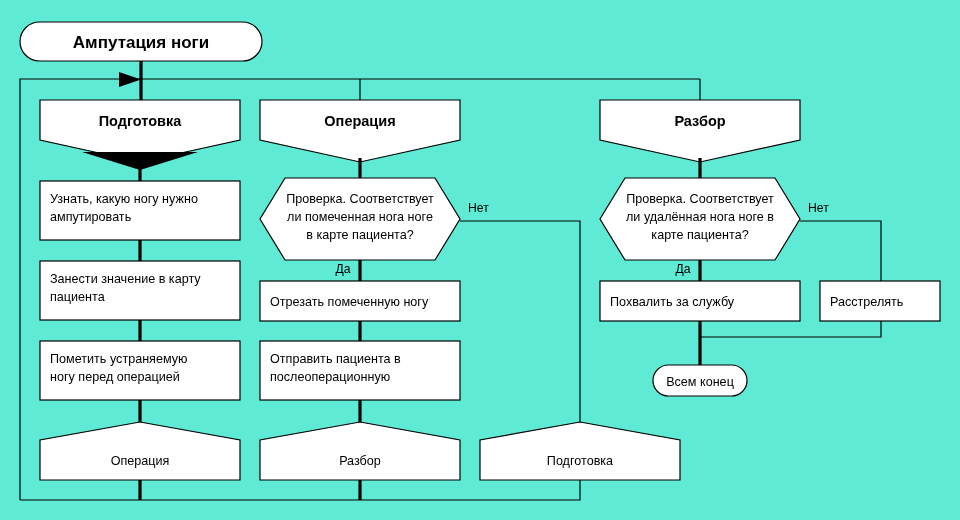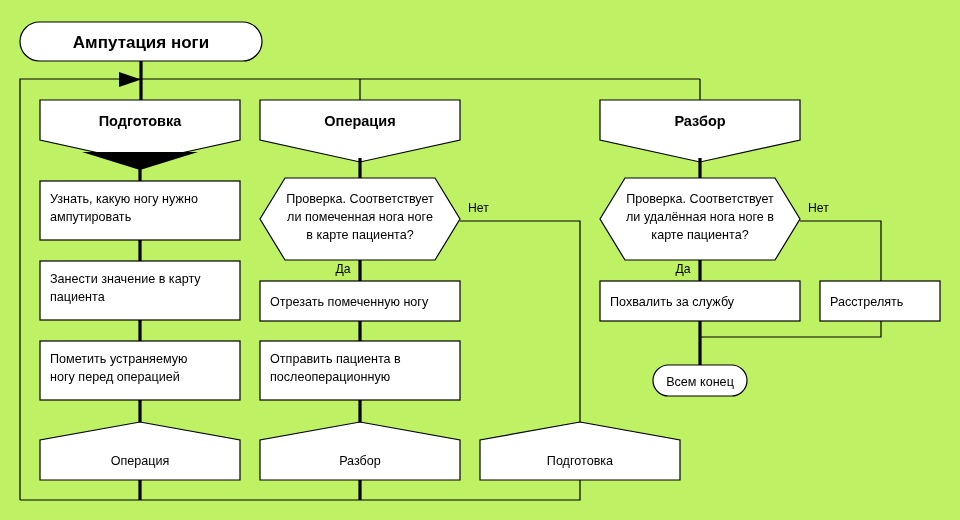--- a/index.html
+++ b/index.html
@@ -1,17 +1,17 @@
 <!DOCTYPE html>
 <html><head>
 <meta charset="utf-8">
 <style>
   html,body{margin:0;padding:0;background:#ffffff;}
   body{width:960px;height:520px;overflow:hidden;font-family:"Liberation Sans",sans-serif;}
-  #stage{position:relative;width:960px;height:520px;background:#bef264;text-align:right;}
+  #stage{position:relative;width:960px;height:520px;background:#5eead4;text-align:right;}
   svg{display:block;}
   .shape-line{fill:#ffffff;stroke:#000000;stroke-width:1.2;}
   .connector-thin{stroke:#000000;stroke-width:1.2;fill:none;}
   .connector-thick{stroke:#000000;stroke-width:3.2;fill:none;}
   .arrow-solid{fill:#000000;stroke:none;}
   .txt{font-family:"Liberation Sans",sans-serif;fill:#000000;}
   .t-title{font-size:17px;font-weight:bold;}
   .t-phase{font-size:14.5px;font-weight:bold;}
   .t-body{font-size:12.6px;}
   .t-edge{font-size:12.2px;}

